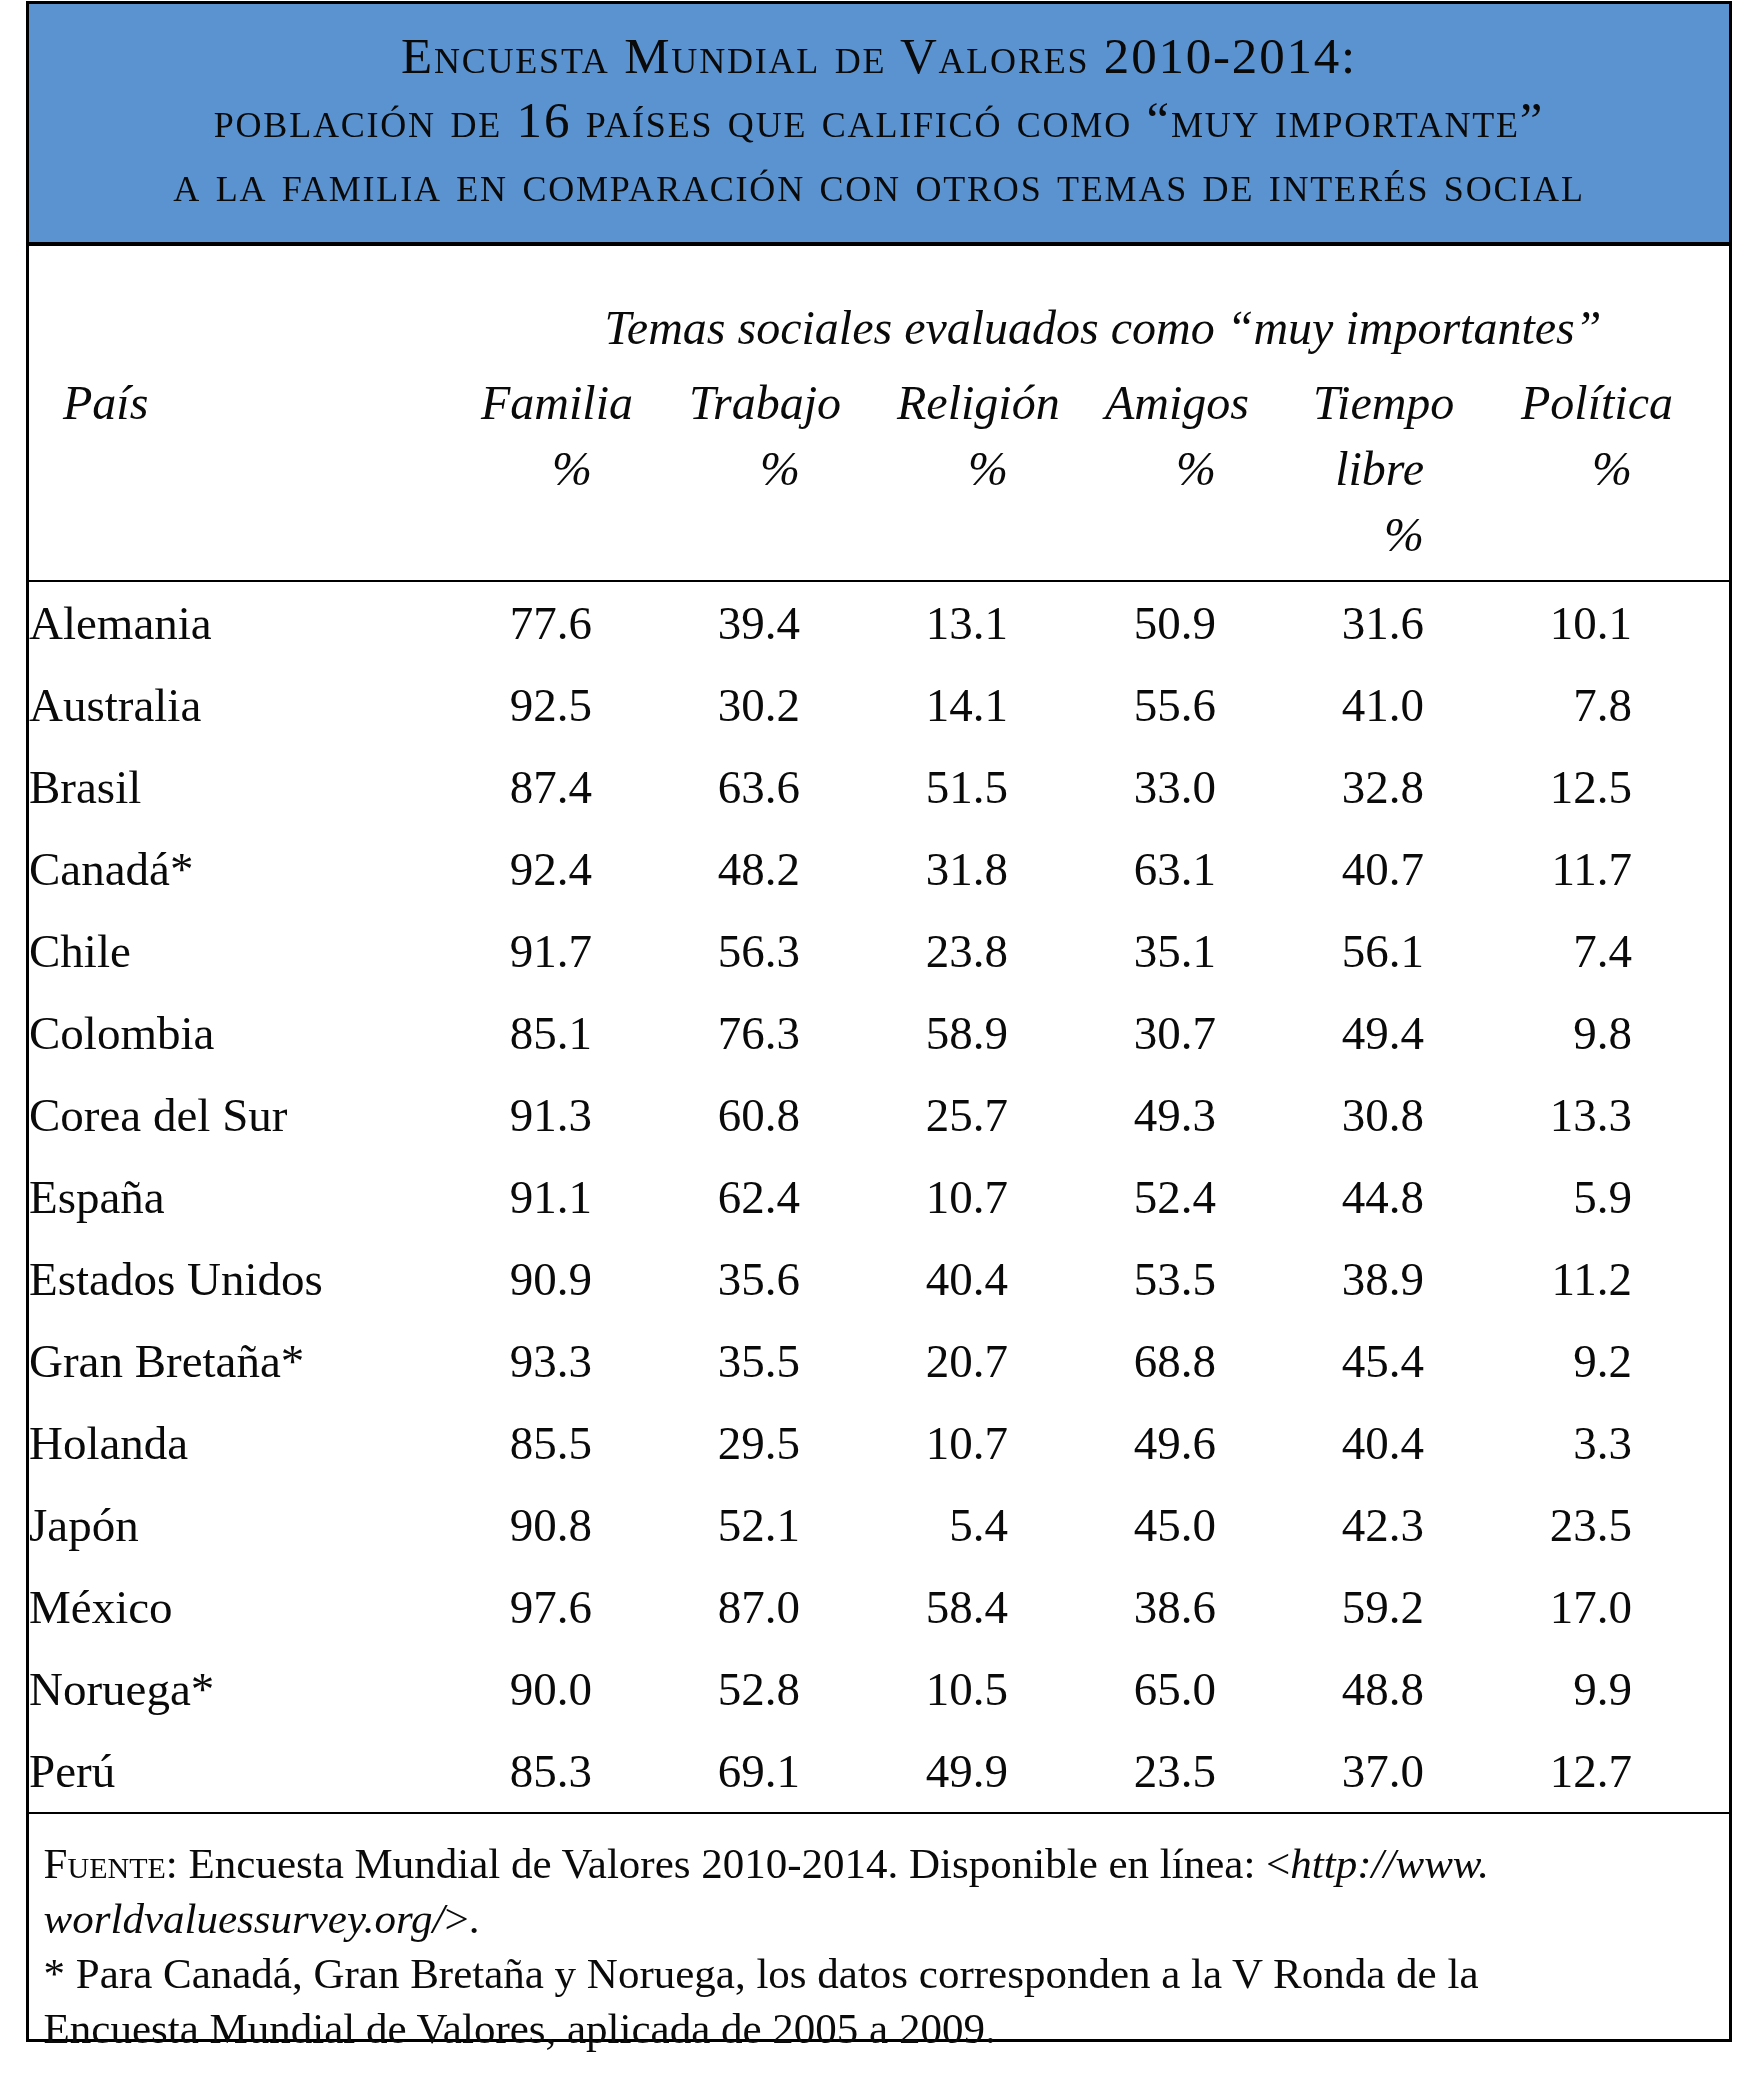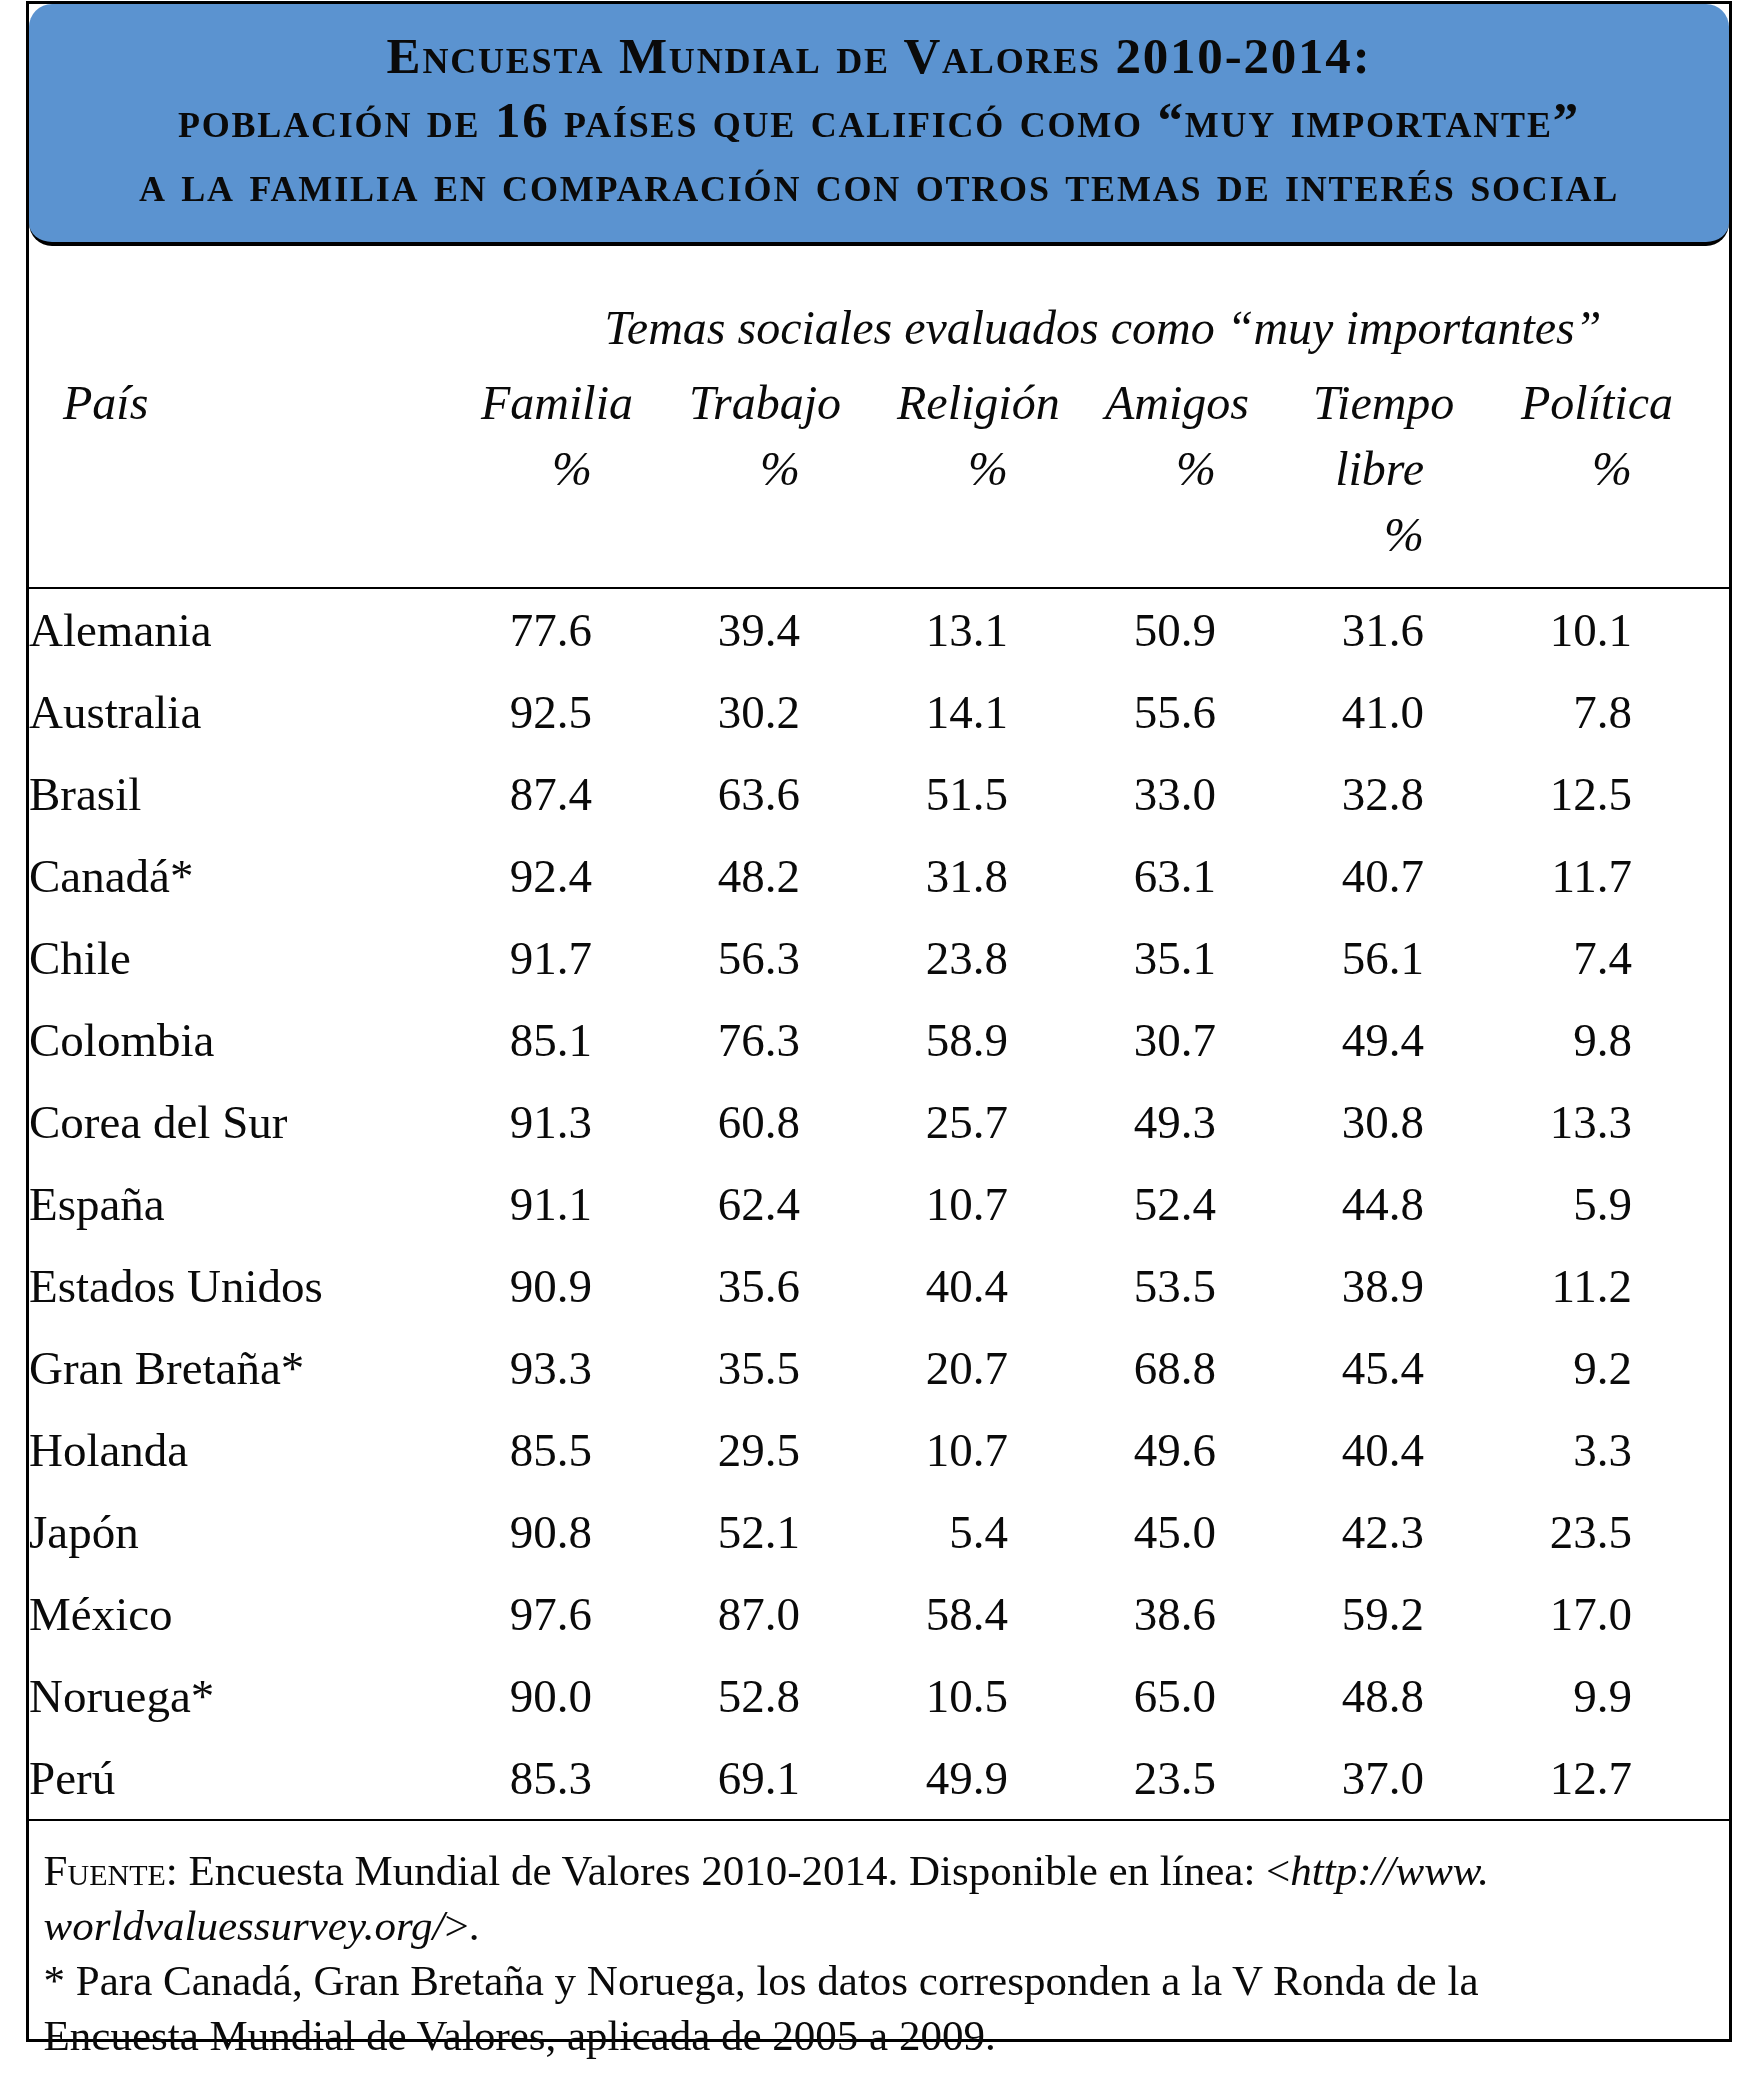--- a/index.html
+++ b/index.html
@@ -18,42 +18,41 @@
     background: #fff;
     display: flex;
     flex-direction: column;
   }
   
   .title-box {
     border-bottom: 4.1px solid #000;
     text-align: center;
     padding: 20px 23.4px 26px 23.4px;
     font-variant: small-caps;
-    font-weight: bold;
+    font-weight: normal;
     font-size: 51px;
     line-height: 64px;
     letter-spacing: 1.8px;
-    border-radius: 23px;
   }
   
   .thead {
     padding-top: 14px;
     border-bottom: 2.9px solid #000;
   }
   .span-row { display: flex; margin-bottom: 9.4px; }
   .pais-spacer { width: 448px; flex: none; }
   .span-title {
     flex: 1;
     text-align: center;
     font-style: italic;
     font-size: 48px;
     line-height: 64px;
     margin-top: 36px;
   }
-  .cols-row { display: flex; padding-bottom: 19px; }
+  .cols-row { display: flex; padding-bottom: 12px; }
   .col { font-style: italic; font-size: 48px; line-height: 66px; }
   .col.pais {
     flex: 1;
     padding-left: 34px;
     box-sizing: border-box;
   }
   .col.num {
     width: 208px; flex: none;
     box-sizing: border-box;
     padding-right: 97px;

